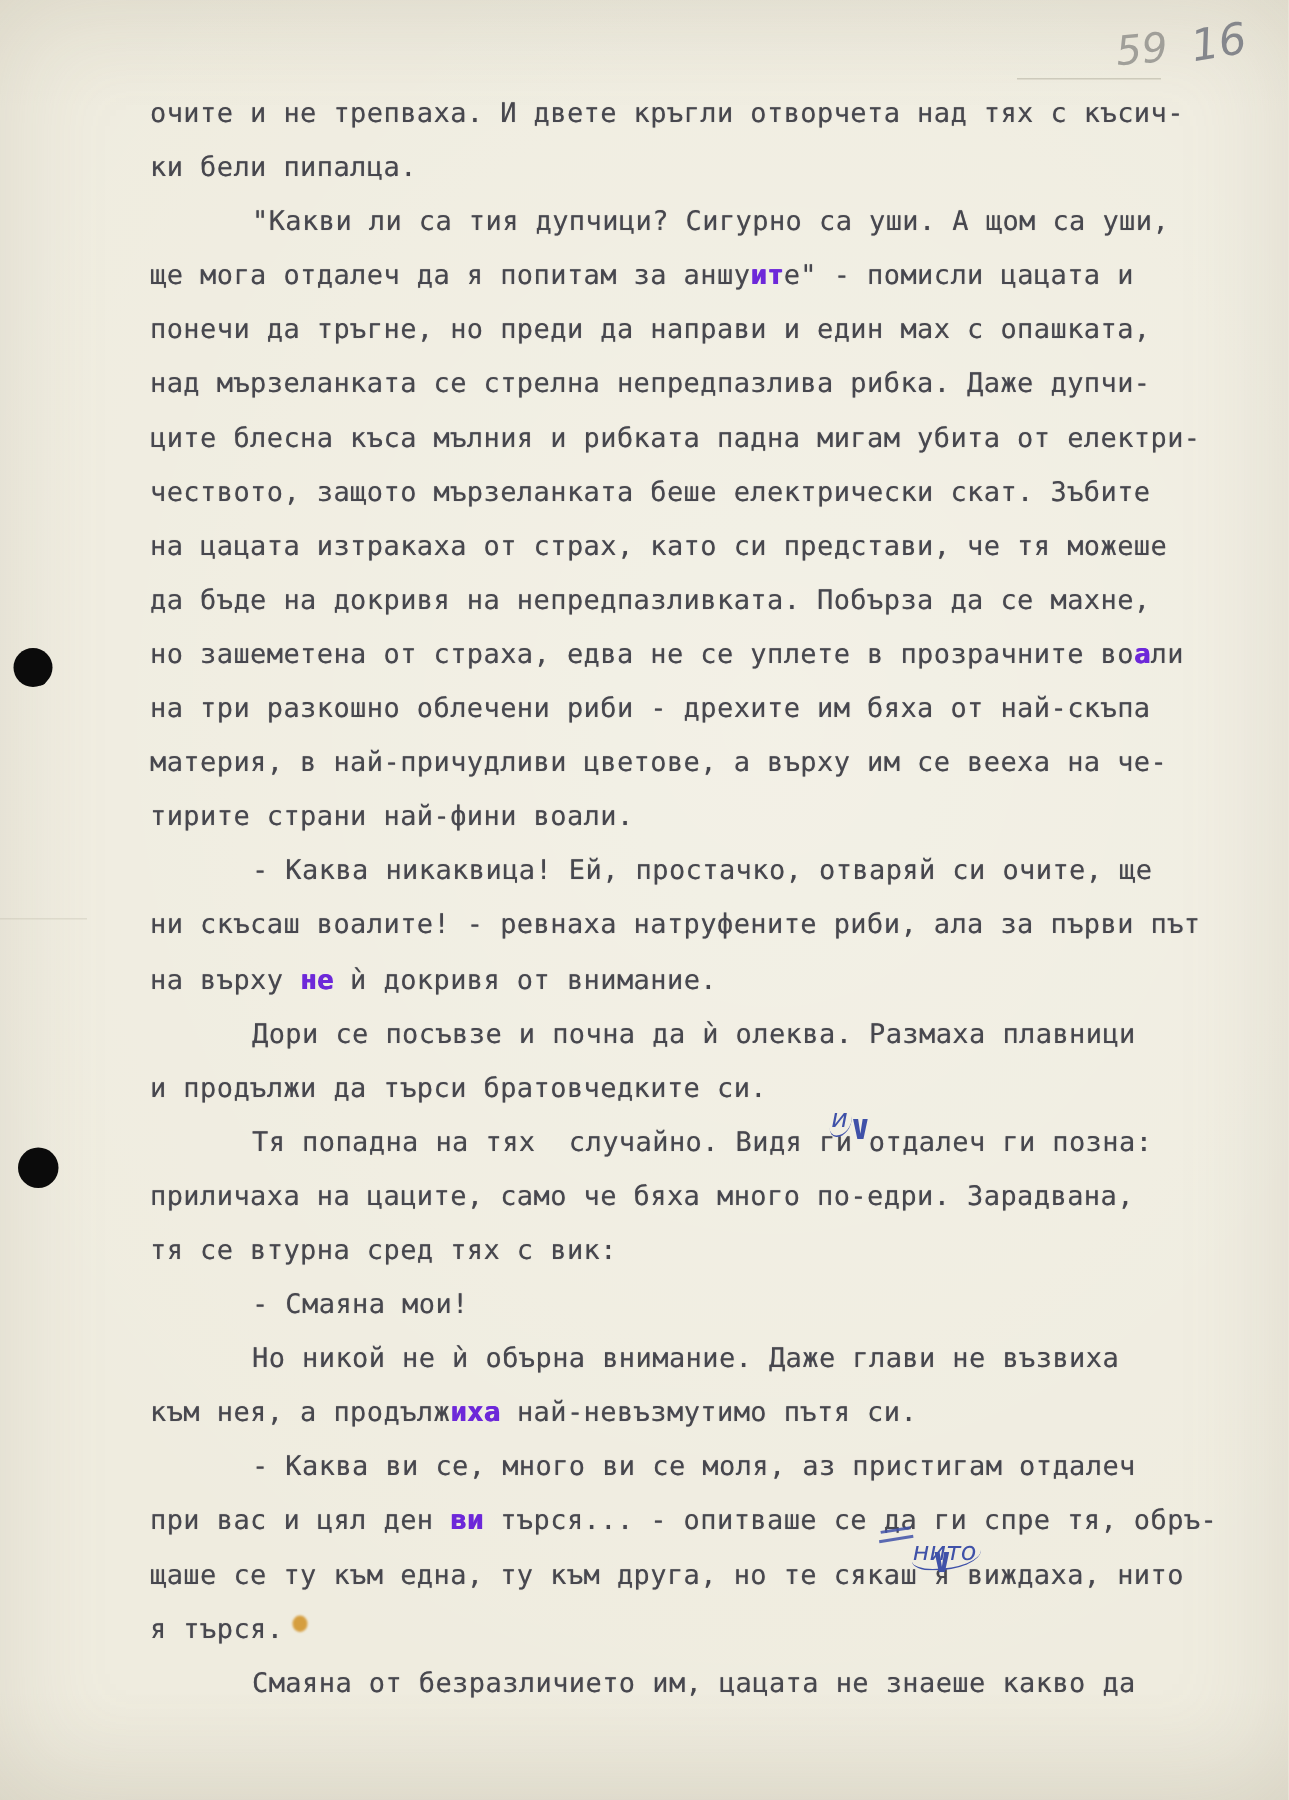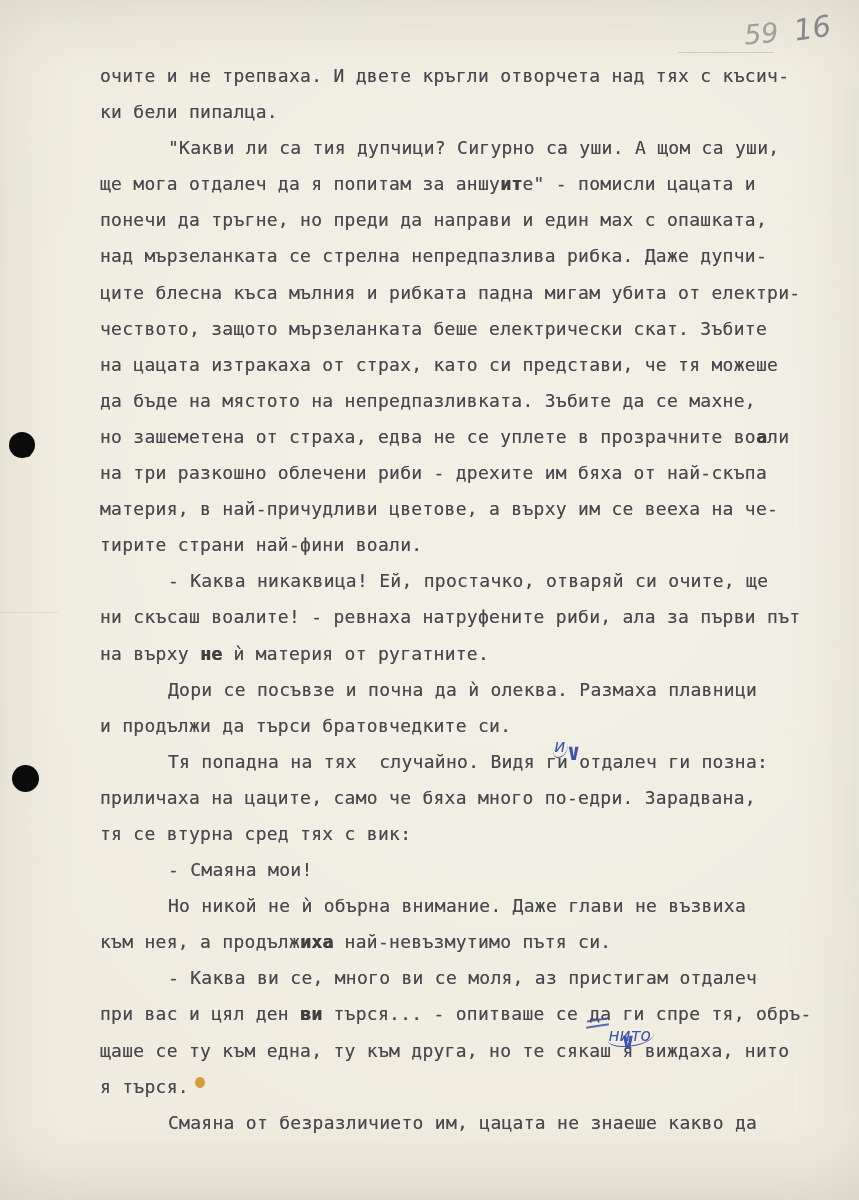--- a/index.html
+++ b/index.html
@@ -31,21 +31,21 @@
   }
   .line{
     height:36.1px;line-height:36.1px;
     font-size:18px;letter-spacing:0.28px;
     color:var(--ink);
     white-space:pre;
     text-shadow:0 0 0.5px rgba(70,70,78,0.55);
   }
   .line.indent{padding-left:68px;}
   .bold{
-    font-weight:bold;color:#404040;
+    font-weight:bold;color:#6d28d9;
     text-shadow:0.6px 0 currentColor;
   }
   .penmark{position:relative;margin-top:10px;}
   .penmark::before{
     content:"";position:absolute;left:-2px;right:4px;bottom:3px;
     border-top:2px solid var(--pen);transform:rotate(-9deg);opacity:.85;
   }
   .penmark::after{
     content:"";position:absolute;left:-3px;right:2px;bottom:-3px;
     border-top:2px solid var(--pen);transform:rotate(-9deg);opacity:.85;
@@ -108,28 +108,28 @@
 <div class="text-block">
     <div class="line"><span>очите и не трепваха. И двете кръгли отворчета над тях с късич-</span></div>
     <div class="line"><span>ки бели пипалца.</span></div>
     <div class="line indent"><span>"Какви ли са тия дупчици? Сигурно са уши. А щом са уши,</span></div>
     <div class="line"><span>ще мога отдалеч да я попитам за аншу</span><span class="bold">ит</span><span>е" - помисли цацата и</span></div>
     <div class="line"><span>понечи да тръгне, но преди да направи и един мах с опашката,</span></div>
     <div class="line"><span>над мързеланката се стрелна непредпазлива рибка. Даже дупчи-</span></div>
     <div class="line"><span>ците блесна къса мълния и рибката падна мигам убита от електри-</span></div>
     <div class="line"><span>чеството, защото мързеланката беше електрически скат. Зъбите</span></div>
     <div class="line"><span>на цацата изтракаха от страх, като си представи, че тя можеше</span></div>
-    <div class="line"><span>да бъде на мястото на непредпазливката. Зъбите да се махне,</span></div>
+    <div class="line"><span>да бъде на докривя на непредпазливката. Побърза да се махне,</span></div>
     <div class="line"><span>но зашеметена от страха, едва не се уплете в прозрачните во</span><span class="bold">а</span><span>ли</span></div>
     <div class="line"><span>на три разкошно облечени риби - дрехите им бяха от най-скъпа</span></div>
     <div class="line"><span>материя, в най-причудливи цветове, а върху им се вееха на че-</span></div>
     <div class="line"><span>тирите страни най-фини воали.</span></div>
     <div class="line indent"><span>- Каква никаквица! Ей, простачко, отваряй си очите, ще</span></div>
     <div class="line"><span>ни скъсаш воалите! - ревнаха натруфените риби, ала за първи път</span></div>
-    <div class="line"><span>на върху </span><span class="bold">не</span><span> ѝ материя от ругатните.</span></div>
+    <div class="line"><span>на върху </span><span class="bold">не</span><span> ѝ докривя от внимание.</span></div>
     <div class="line indent"><span>Дори се посъвзе и почна да ѝ олеква. Размаха плавници</span></div>
     <div class="line"><span>и продължи да търси братовчедките си.</span></div>
     <div class="line indent"><span>Тя попадна на тях  случайно. Видя ги</span><span class="ins"><span class="ins-word">и</span><span class="ins-caret">∨</span><span class="ins-typed"></span></span><span>отдалеч ги позна:</span></div>
     <div class="line"><span>приличаха на цаците, само че бяха много по-едри. Зарадвана,</span></div>
     <div class="line"><span>тя се втурна сред тях с вик:</span></div>
     <div class="line indent"><span>- Смаяна мои!</span></div>
     <div class="line indent"><span>Но никой не ѝ обърна внимание. Даже глави не възвиха</span></div>
     <div class="line"><span>към нея, а продълж</span><span class="bold">иха</span><span> най-невъзмутимо пътя си.</span></div>
     <div class="line indent"><span>- Каква ви се, много ви се моля, аз пристигам отдалеч</span></div>
     <div class="line"><span>при вас и цял ден </span><span class="bold">ви</span><span> търся... - опитваше се </span><span class="penmark">да</span><span> ги спре тя, обръ-</span></div>

